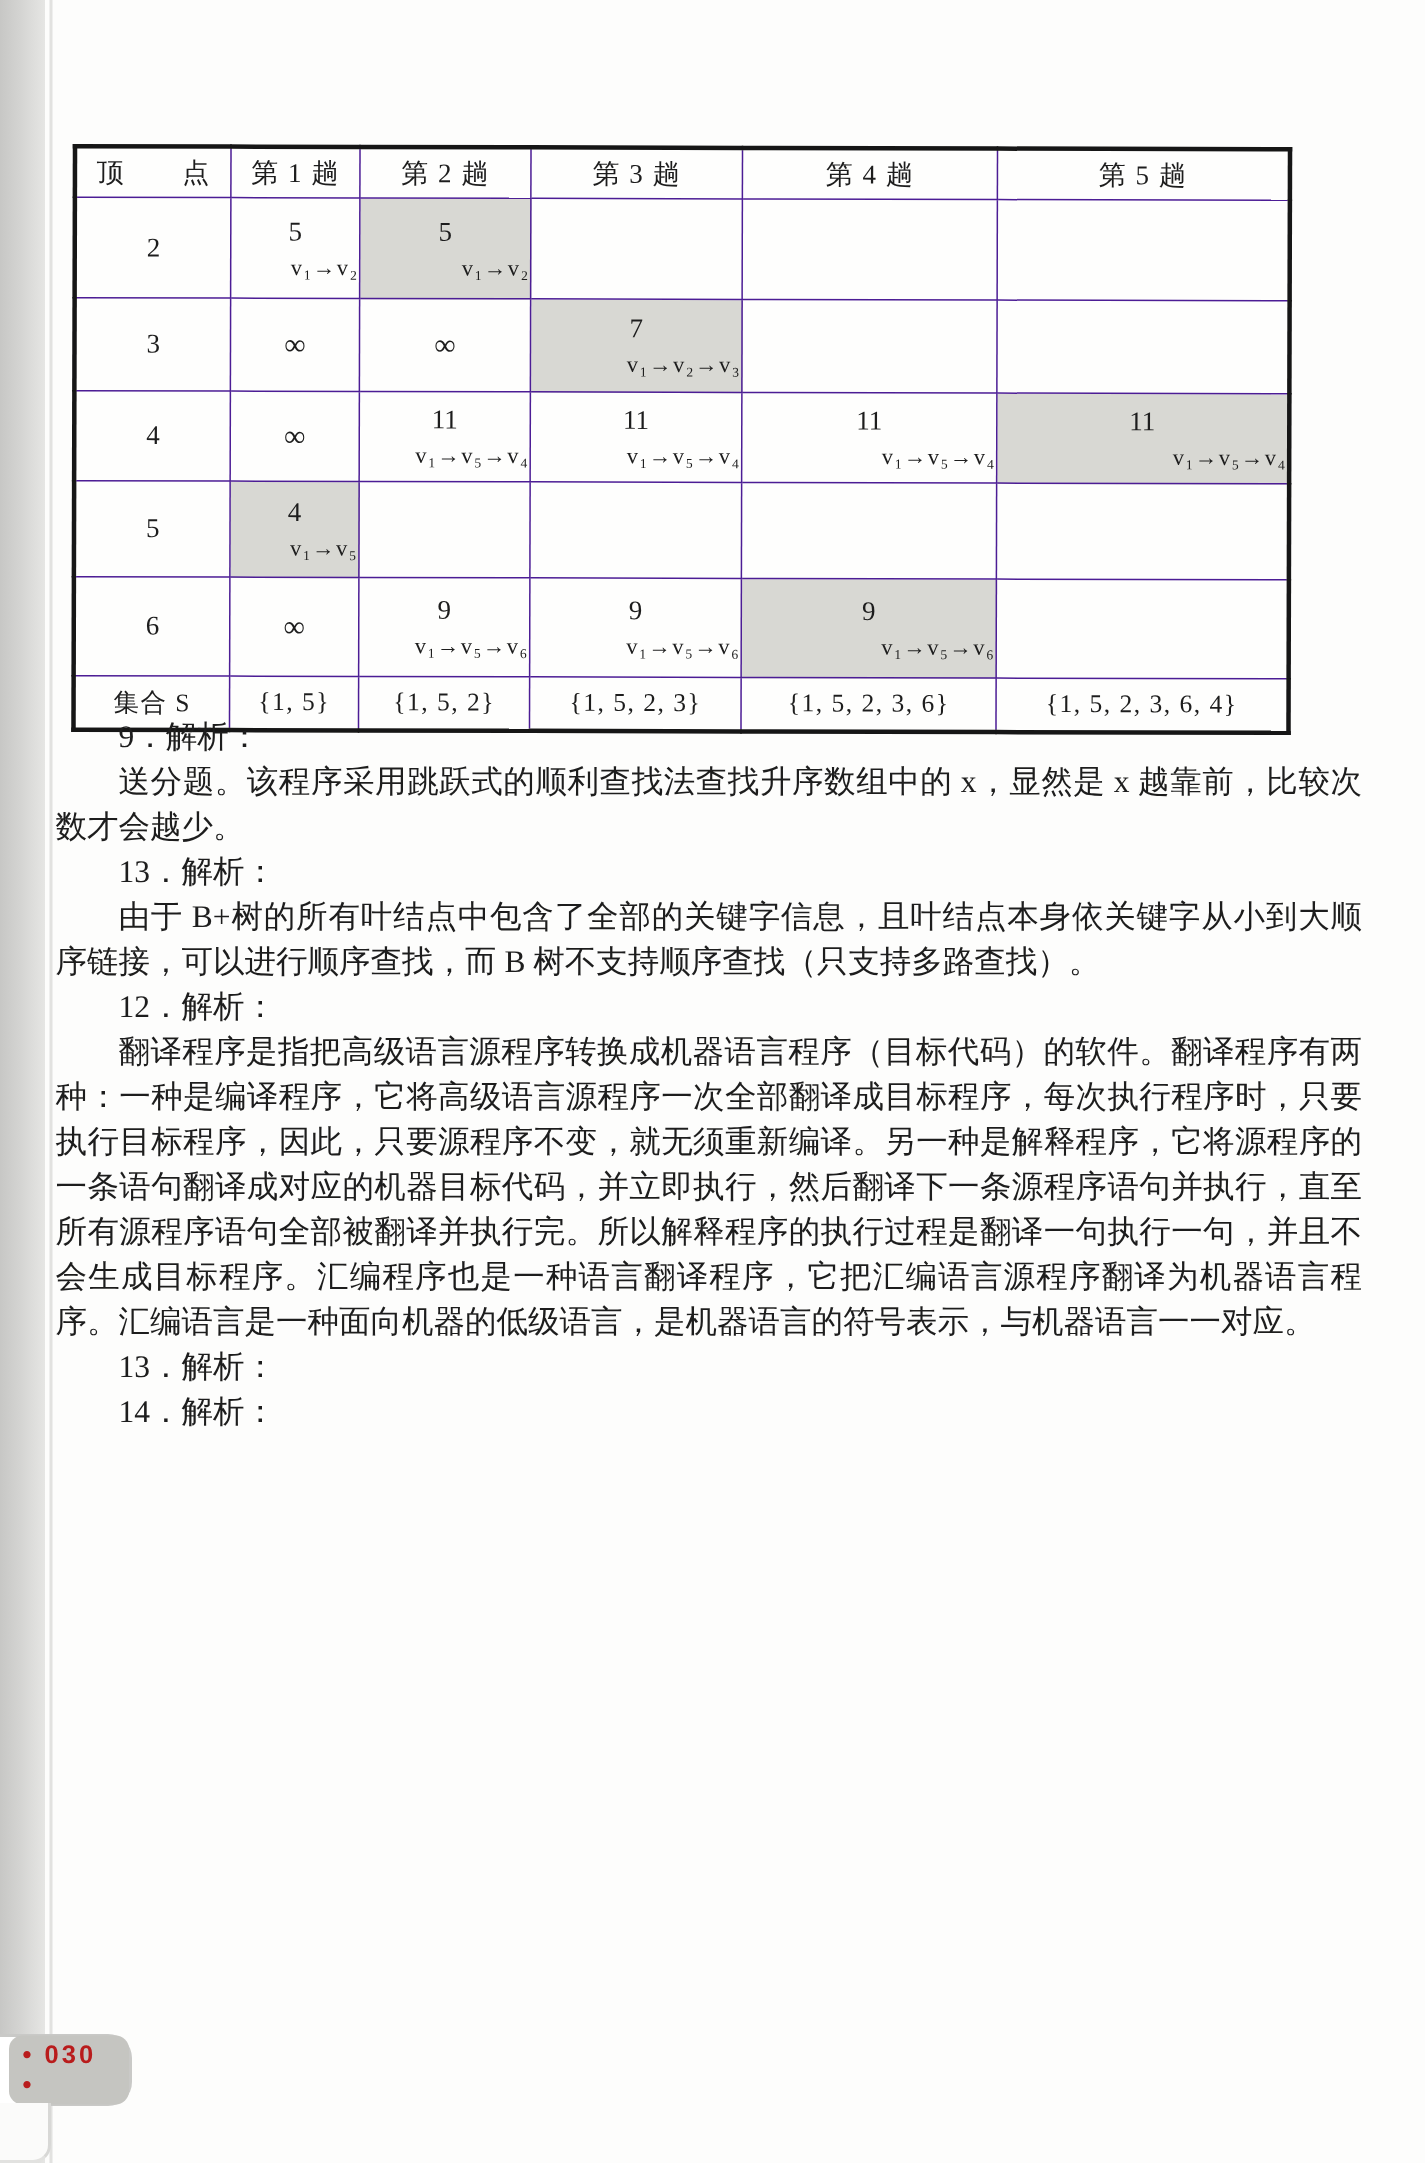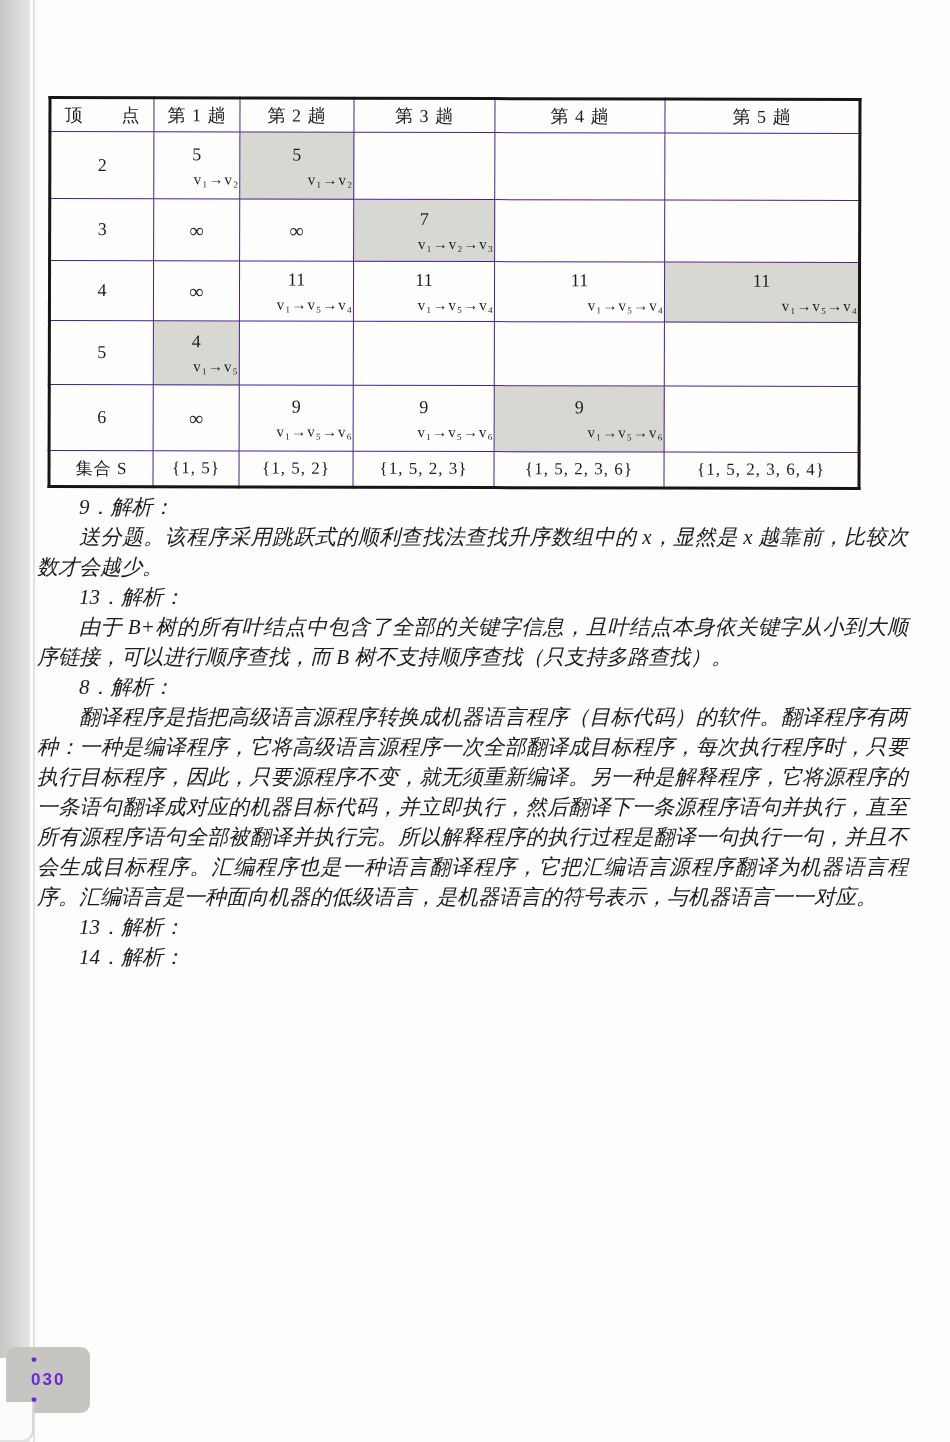--- a/index.html
+++ b/index.html
@@ -42,36 +42,36 @@
   tbody tr:nth-child(5){height:66px;}
   tfoot tr{height:36px;}
   tfoot th,tfoot td{font-size:17px;letter-spacing:1px;}
   .vertex-cell{font-size:18px;}
   .cell-val{font-size:18px;line-height:20px;}
   .cell-val.inf{font-size:20px;}
   .cell-path{font-size:15px;line-height:16px;margin-top:7px;letter-spacing:1px;text-align:right;}
   td.shaded{background:#d8d8d3;}
   
   .sections{
-    position:absolute;left:37px;top:492px;width:871px;
-    font-size:21px;line-height:30px;text-align:justify;font-style:italic;
+    position:absolute;left:37px;top:476px;width:871px;
+    font-size:21px;line-height:30px;text-align:justify;
   }
   .sec-heading{text-indent:2em;}
   .sections p{margin:0;text-indent:2em;}
   
   .page-tab{
     position:absolute;left:0;top:1356px;width:88px;height:48px;
     background:#ffffff;border:2px solid #c9c9c7;border-left:none;
     border-radius:0 16px 16px 0;
     display:flex;align-items:center;justify-content:flex-start;
     box-sizing:border-box;padding-left:6px;
   }
   .page-pill{
-    background:#c5c5c1;border-radius:9px;padding:3px 25px;
-    font-size:17px;font-weight:bold;color:#6d28d9;letter-spacing:2px;
+    background:#c5c5c1;border-radius:9px;padding:3px 9px;
+    font-size:17px;font-weight:bold;color:#b91c1c;letter-spacing:2px;
     font-family:"Liberation Sans","DejaVu Sans",sans-serif;
   }
   .tab-stem{
     position:absolute;left:0;top:1402px;width:34px;height:40px;
     background:#fbfbfa;border-right:2px solid #d8d8d6;
     border-bottom:2px solid #e2e2e0;border-radius:0 0 12px 0;
     box-sizing:border-box;
   }
 </style>
 </head>
@@ -199,21 +199,21 @@
 <div class="sections">
     <div>
       <div class="sec-heading">9．解析：</div>
       <p>送分题。该程序采用跳跃式的顺利查找法查找升序数组中的 x，显然是 x 越靠前，比较次数才会越少。</p>
     </div>
     <div>
       <div class="sec-heading">13．解析：</div>
       <p>由于 B+树的所有叶结点中包含了全部的关键字信息，且叶结点本身依关键字从小到大顺序链接，可以进行顺序查找，而 B 树不支持顺序查找（只支持多路查找）。</p>
     </div>
     <div>
-      <div class="sec-heading">8．解析：</div>
+      <div class="sec-heading">12．解析：</div>
       <p>翻译程序是指把高级语言源程序转换成机器语言程序（目标代码）的软件。翻译程序有两种：一种是编译程序，它将高级语言源程序一次全部翻译成目标程序，每次执行程序时，只要执行目标程序，因此，只要源程序不变，就无须重新编译。另一种是解释程序，它将源程序的一条语句翻译成对应的机器目标代码，并立即执行，然后翻译下一条源程序语句并执行，直至所有源程序语句全部被翻译并执行完。所以解释程序的执行过程是翻译一句执行一句，并且不会生成目标程序。汇编程序也是一种语言翻译程序，它把汇编语言源程序翻译为机器语言程序。汇编语言是一种面向机器的低级语言，是机器语言的符号表示，与机器语言一一对应。</p>
     </div>
     <div>
       <div class="sec-heading">13．解析：</div>
     </div>
     <div>
       <div class="sec-heading">14．解析：</div>
     </div>
   </div>
 

